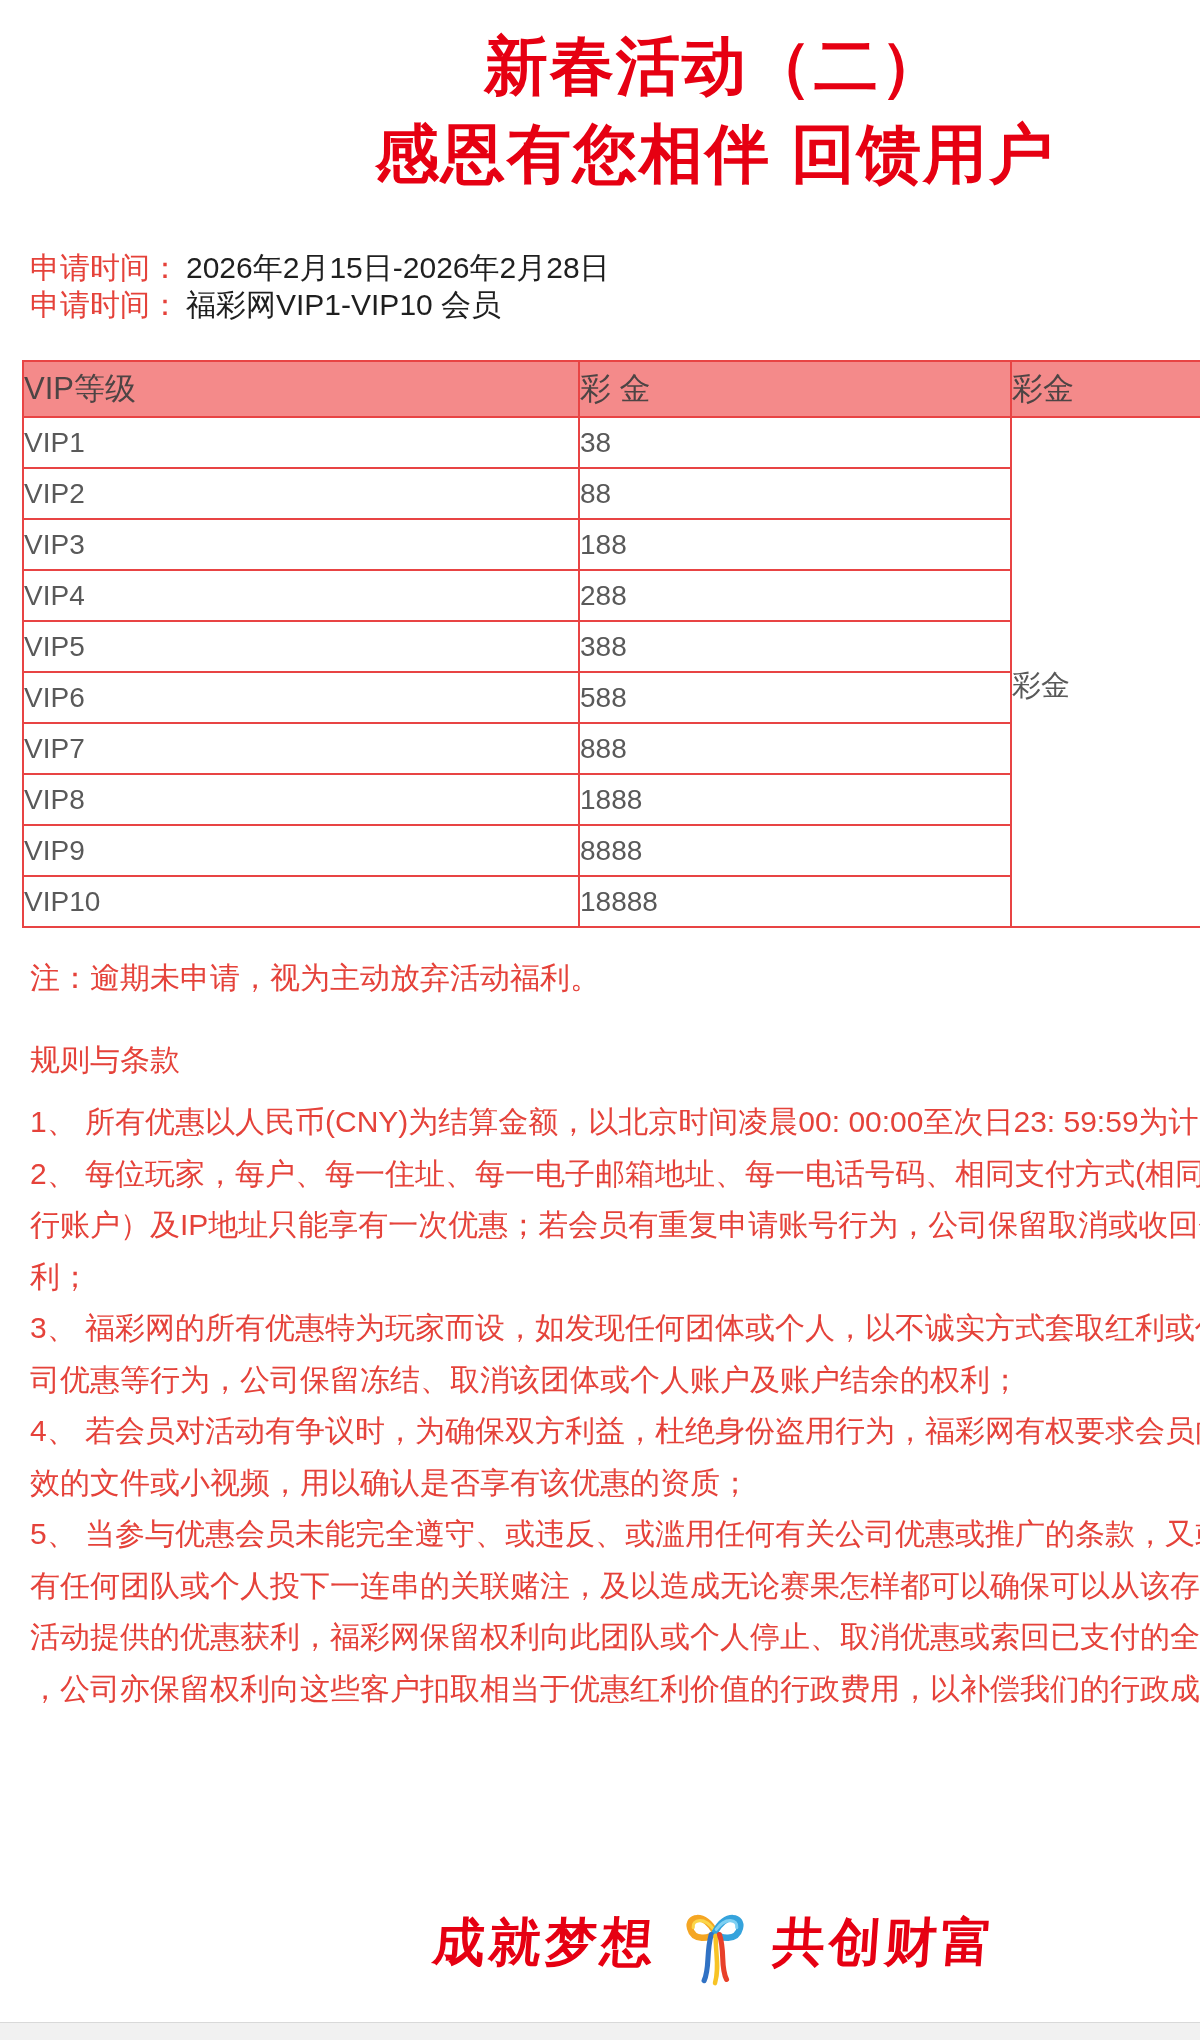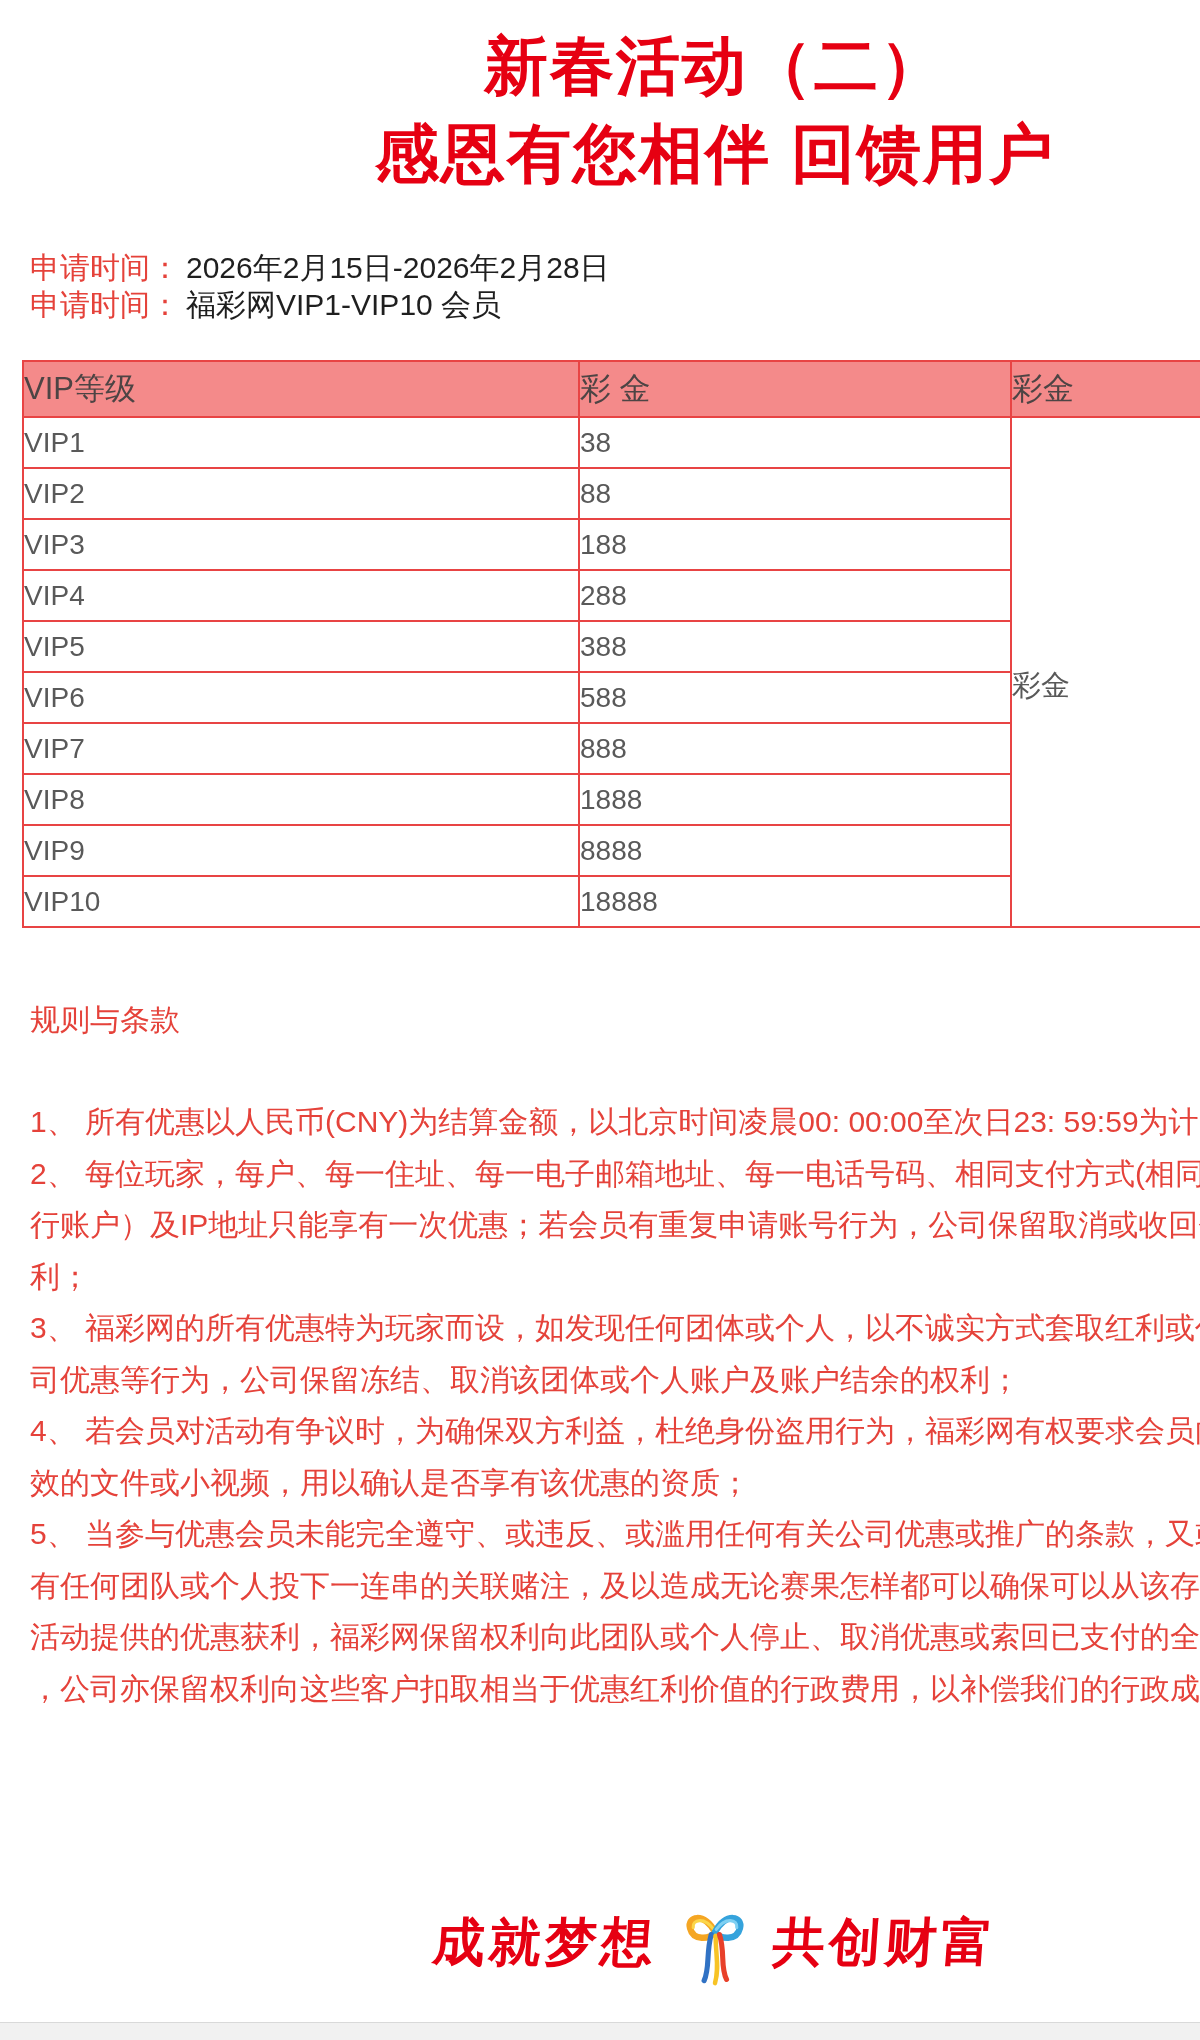--- a/index.html
+++ b/index.html
@@ -41,21 +41,21 @@
   }
   table.vip-table td { height: 49px; color: #595959; font-size: 28px; background: #fff; }
   table.vip-table td.merged { vertical-align: middle; padding-top: 28px; font-size: 29px; }
 
   .note-line {
     position: absolute; top: 958px; left: 30px;
     font-size: 30px; color: #e5423a; white-space: nowrap;
   }
 
   .rules-heading {
-    position: absolute; top: 1000px; left: 30px;
+    position: absolute; top: 1040px; left: 30px;
     font-size: 30px; color: #e5423a; white-space: nowrap;
   }
   .rules-lines {
     position: absolute; top: 1096px; left: 30px;
     font-size: 30px; color: #e5423a;
   }
   .rules-lines .rule-line { line-height: 51.5px; height: 51.5px; white-space: nowrap; }
 
   .footer {
     position: absolute; top: 1896px; left: 0; width: 1430px;
@@ -140,20 +140,21 @@
         <td>VIP9</td>
         <td>8888</td>
       </tr>
       <tr>
         <td>VIP10</td>
         <td>18888</td>
       </tr>
     </tbody>
   </table>
 
+  <div class="note-line">注：逾期未申请，视为主动放弃活动福利。</div>
 
   <div class="rules-heading">规则与条款</div>
   <div class="rules-lines">
     <div class="rule-line">1、 所有优惠以人民币(CNY)为结算金额，以北京时间凌晨00: 00:00至次日23: 59:59为计时</div>
     <div class="rule-line">2、 每位玩家，每户、每一住址、每一电子邮箱地址、每一电话号码、相同支付方式(相同借</div>
     <div class="rule-line">行账户）及IP地址只能享有一次优惠；若会员有重复申请账号行为，公司保留取消或收回会</div>
     <div class="rule-line">利；</div>
     <div class="rule-line">3、 福彩网的所有优惠特为玩家而设，如发现任何团体或个人，以不诚实方式套取红利或任</div>
     <div class="rule-line">司优惠等行为，公司保留冻结、取消该团体或个人账户及账户结余的权利；</div>
     <div class="rule-line">4、 若会员对活动有争议时，为确保双方利益，杜绝身份盗用行为，福彩网有权要求会员向</div>

